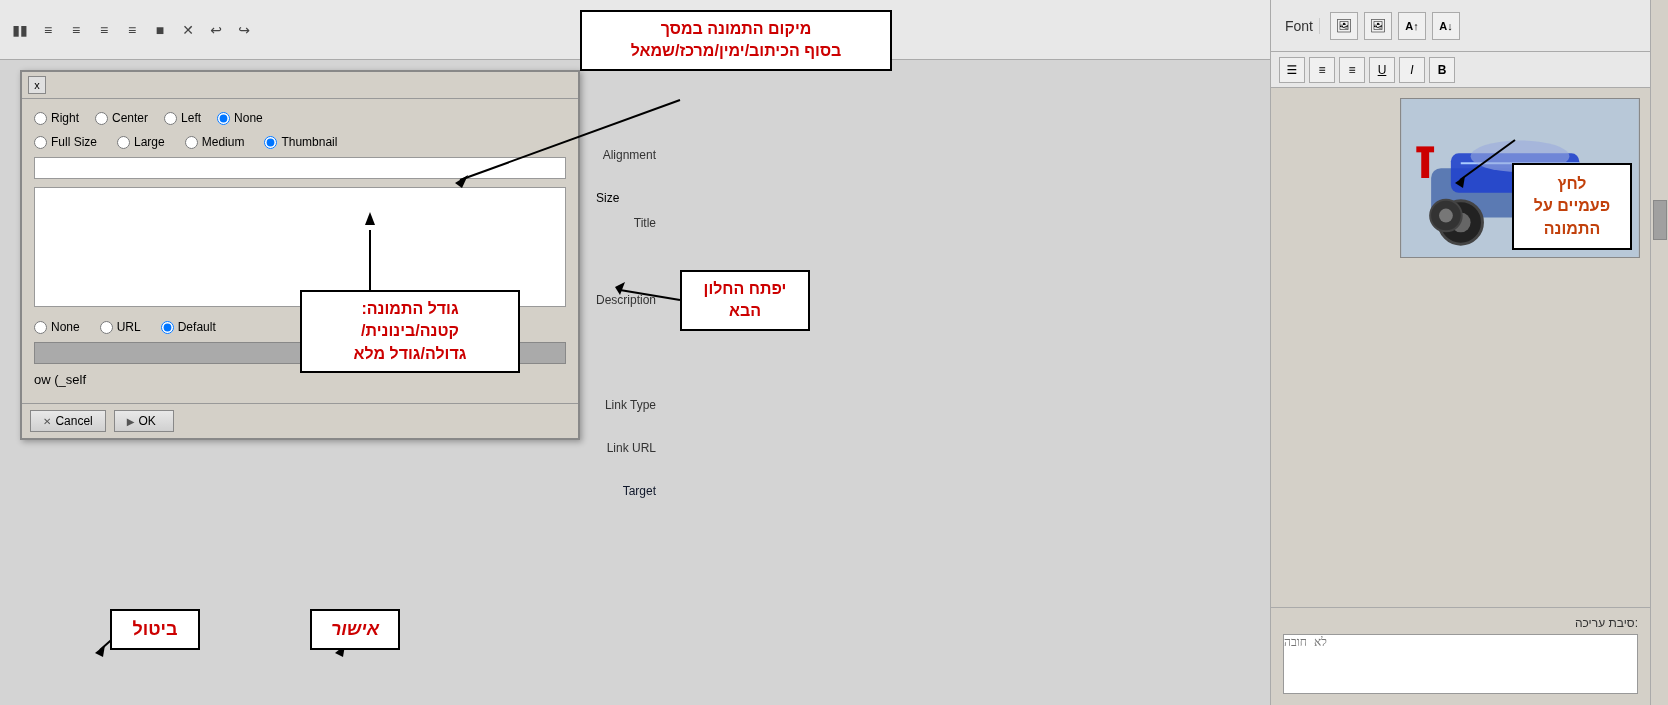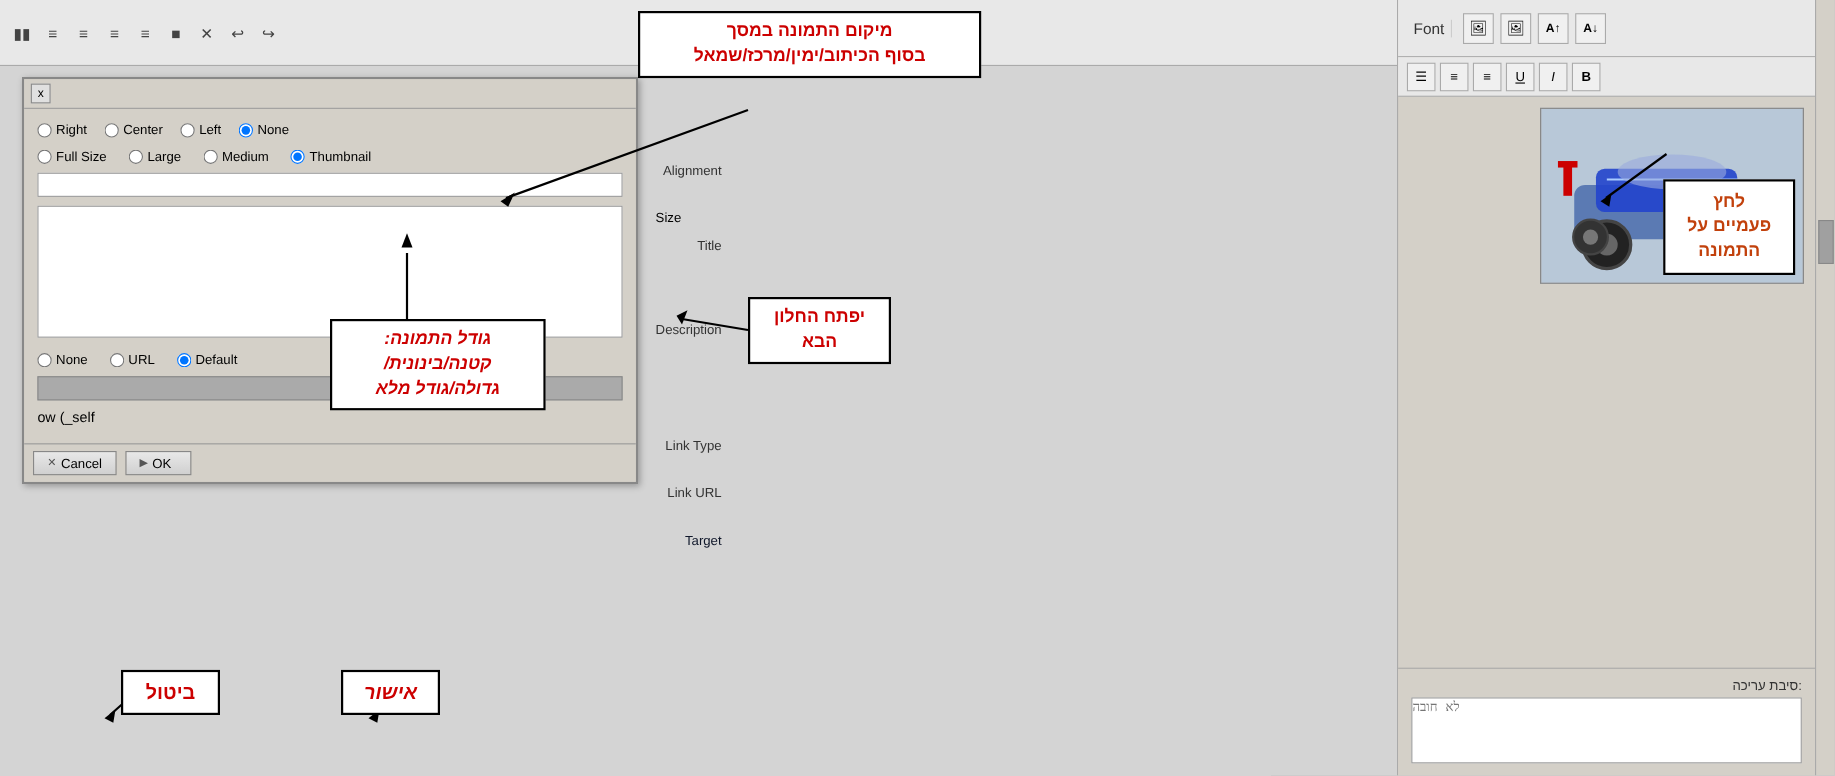--- a/index.html
+++ b/index.html
@@ -458,21 +458,21 @@
       <div style="font-size:12px; color:#333; margin-bottom:18px; text-align:right;">Link Type</div>
       <div style="font-size:12px; color:#333; margin-bottom:18px; text-align:right;">Link URL</div>
       <div style="font-size:12px; color:#0f172a; text-align:right;">Target</div>
     </div>
 
     <div class="callout-box" style="top: 10px; left: 580px; width: 312px;">
       <span>מיקום התמונה במסך</span><br>
       <span>בסוף הכיתוב/ימין/מרכז/שמאל</span>
     </div>
 
-    <div class="callout-box" style="top: 290px; left: 300px; width: 196px; font-style: italic;">
+    <div class="callout-box" style="top: 290px; left: 300px; width: 220px;">
       <span>גודל התמונה:</span><br>
       <span>קטנה/בינונית/</span><br>
       <span>גדולה/גודל מלא</span>
     </div>
 
     <div class="callout-box" style="bottom: 55px; left: 110px; width: 90px; font-size:18px;">
       <span>ביטול</span>
     </div>
 
     <div class="callout-box" style="bottom: 55px; left: 310px; width: 90px; font-size:18px;font-style:italic;">

